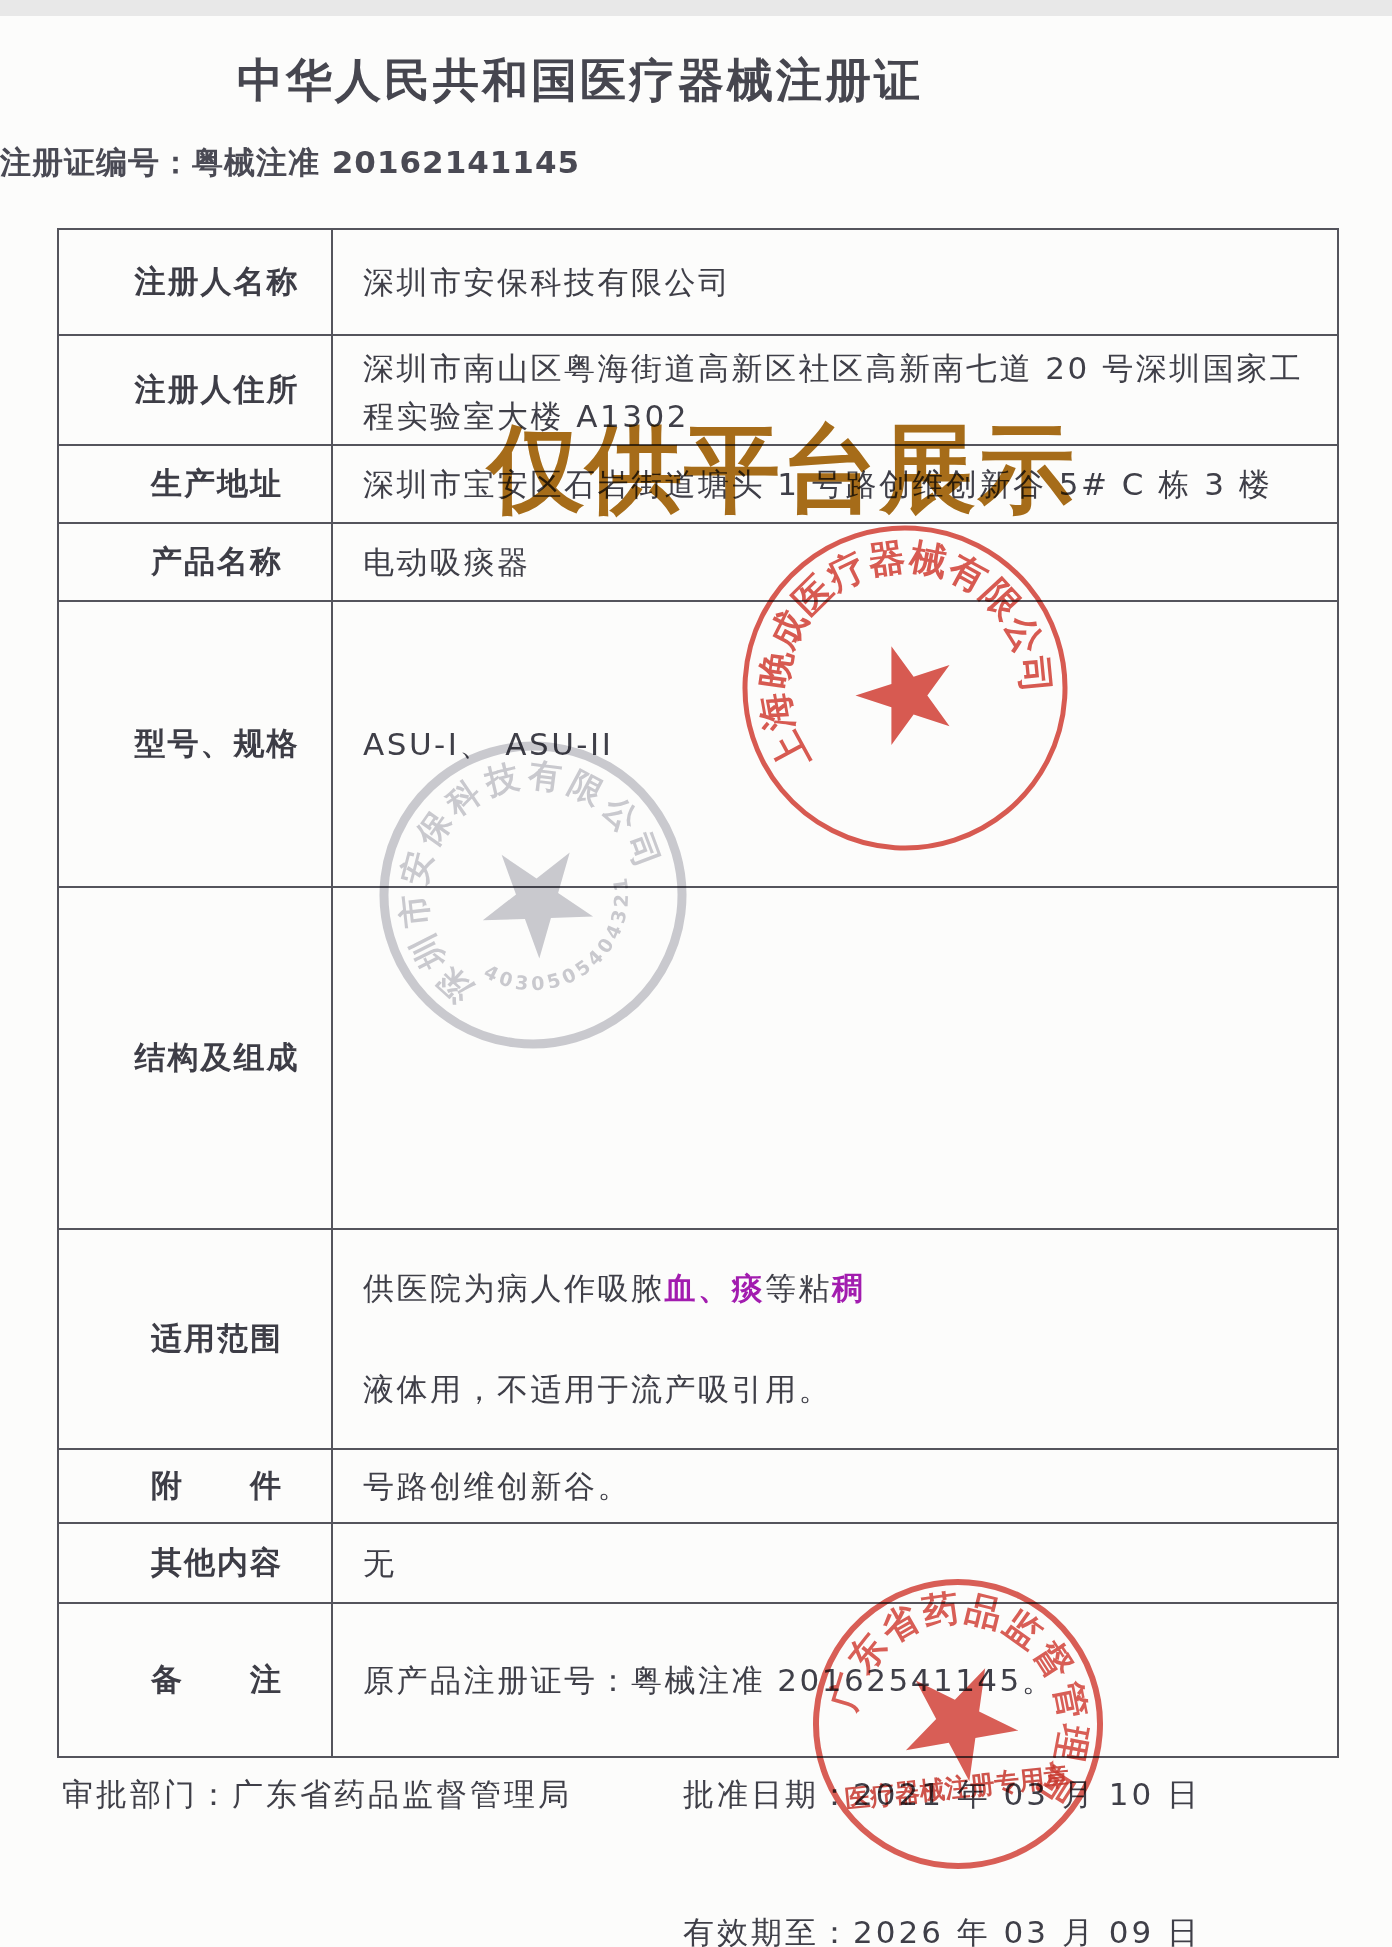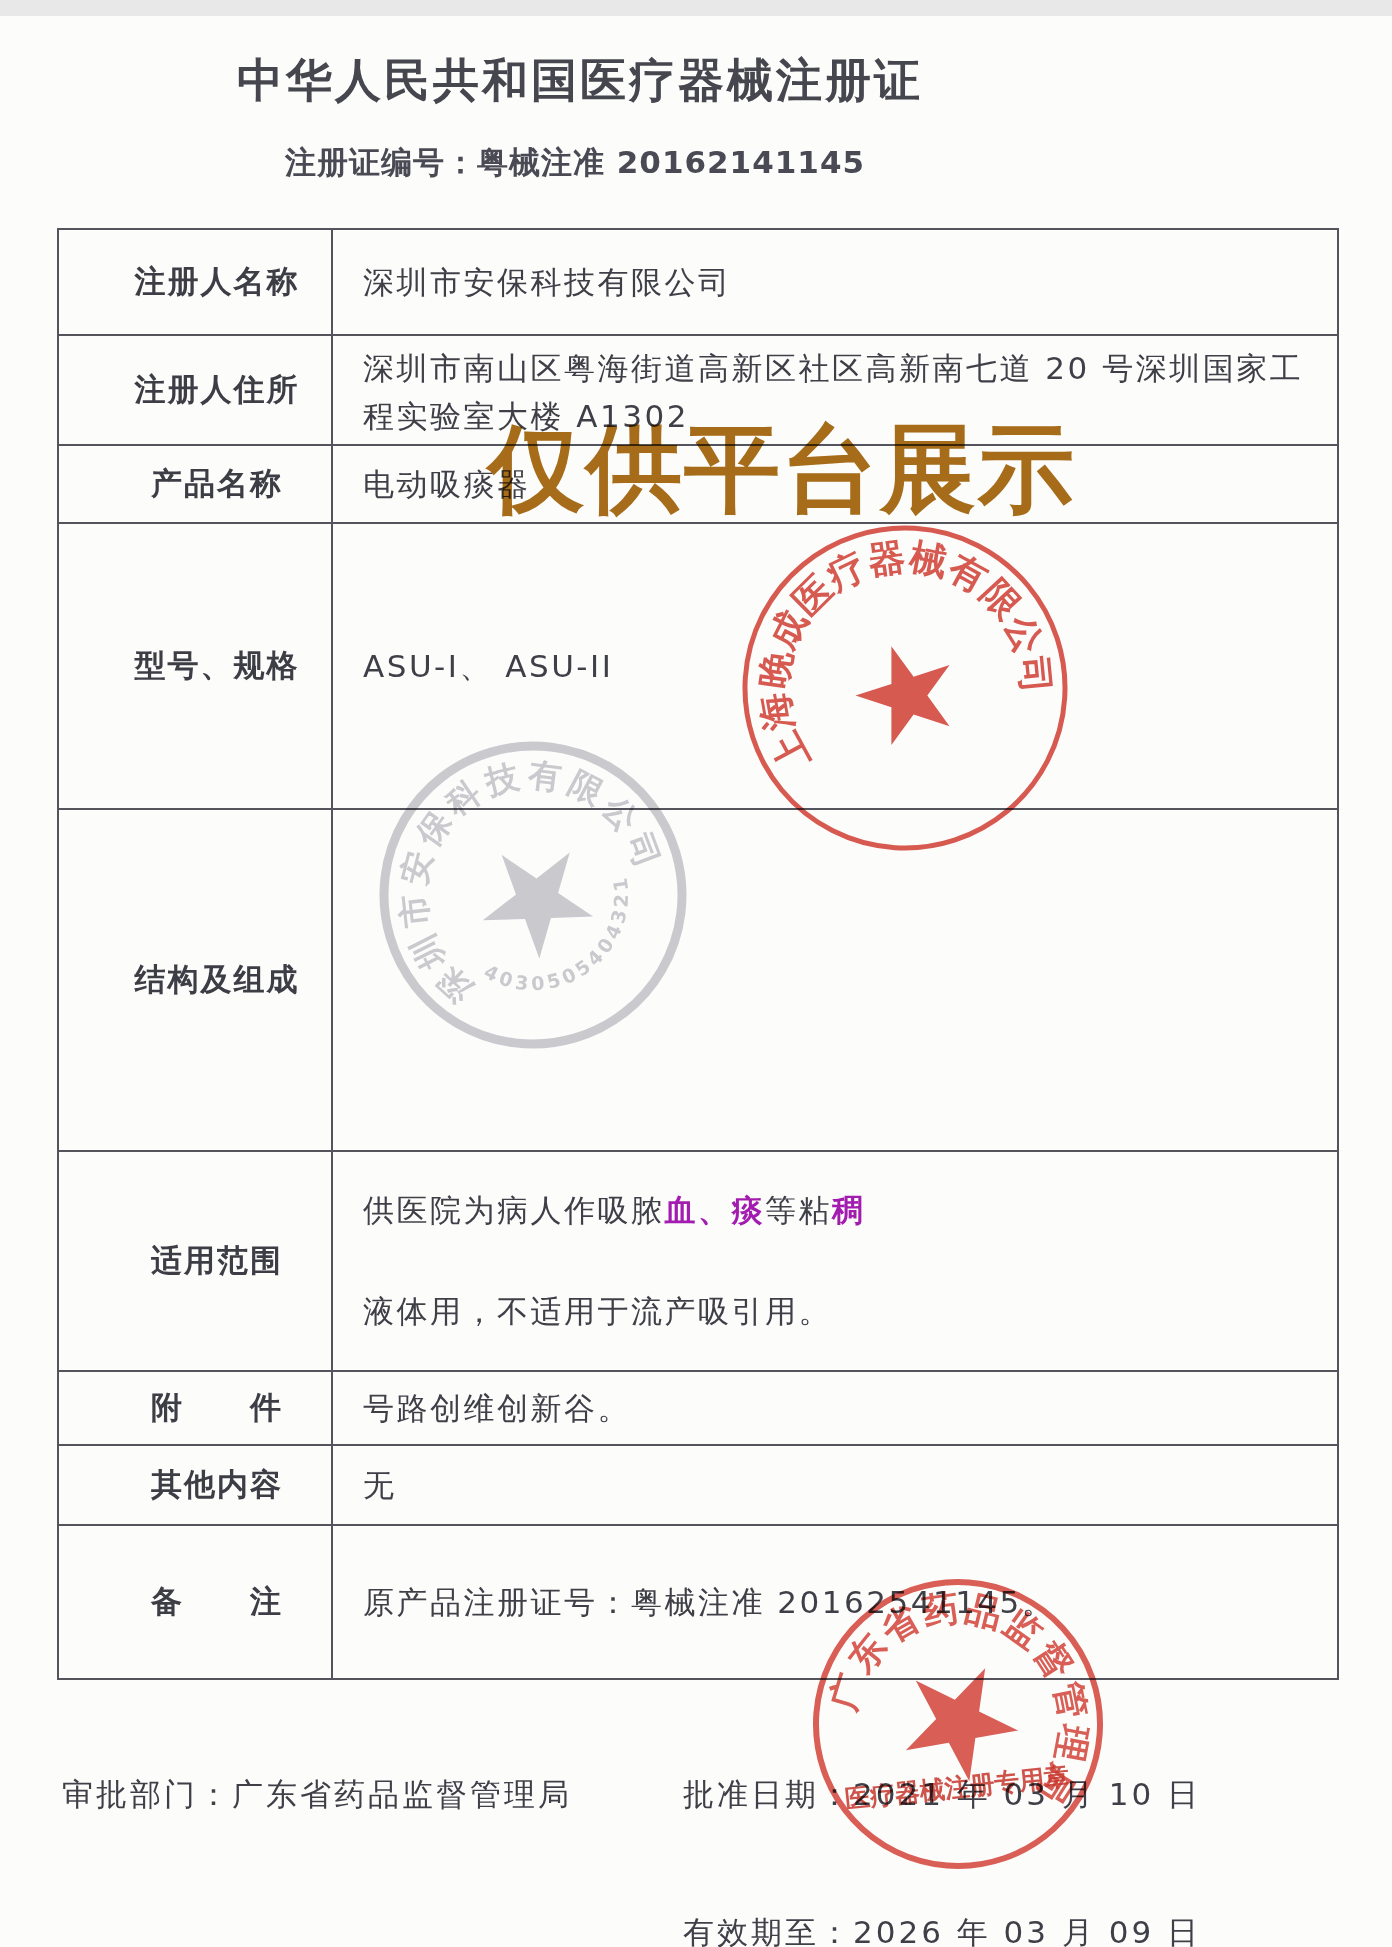--- a/index.html
+++ b/index.html
@@ -7,21 +7,21 @@
     position:relative; width:1392px; height:1947px; margin:16px auto;
     background:#fcfcfb; overflow:hidden;
     font-family:"DejaVu Sans", sans-serif; color:#3f3f48;
   }
   .title {
     position:absolute; top:34px; left:0; width:1160px; text-align:center;
     font-size:46px; font-weight:bold; letter-spacing:3px; color:#46464f;
     white-space:nowrap;
   }
   .certline {
-    position:absolute; top:126px; left:0; width:1150px; text-align:center;
+    position:absolute; top:126px; left:0; width:1150px; 
     font-size:31px; font-weight:bold; letter-spacing:1px; color:#4a4a54;
     white-space:nowrap;
   }
   .table {
     position:absolute; left:57px; top:212px; width:1278px;
     border:2px solid #54545c; background:transparent; z-index:2;
   }
   .row { display:flex; border-bottom:2px solid #54545c;padding-left:44px; }
   .row:last-child { border-bottom:none; }
   .cell-label {
@@ -70,20 +70,24 @@
   </div>
 
   <div class="table">
     <div class="row r1">
       <div class="cell-label">注册人名称</div>
       <div class="cell-value">深圳市安保科技有限公司</div>
     </div>
     <div class="row r2">
       <div class="cell-label">注册人住所</div>
       <div class="cell-value">深圳市南山区粤海街道高新区社区高新南七道 20 号深圳国家工程实验室大楼 A1302</div>
+    </div>
+    <div class="row r3">
+      <div class="cell-label">生产地址</div>
+      <div class="cell-value">深圳市宝安区石岩街道塘头 1 号路创维创新谷 5# C 栋 3 楼</div>
     </div>
     <div class="row r4">
       <div class="cell-label">产品名称</div>
       <div class="cell-value">电动吸痰器</div>
     </div>
     <div class="row r5">
       <div class="cell-label">型号、规格</div>
       <div class="cell-value">ASU-I、 ASU-II</div>
     </div>
     <div class="row r6">

